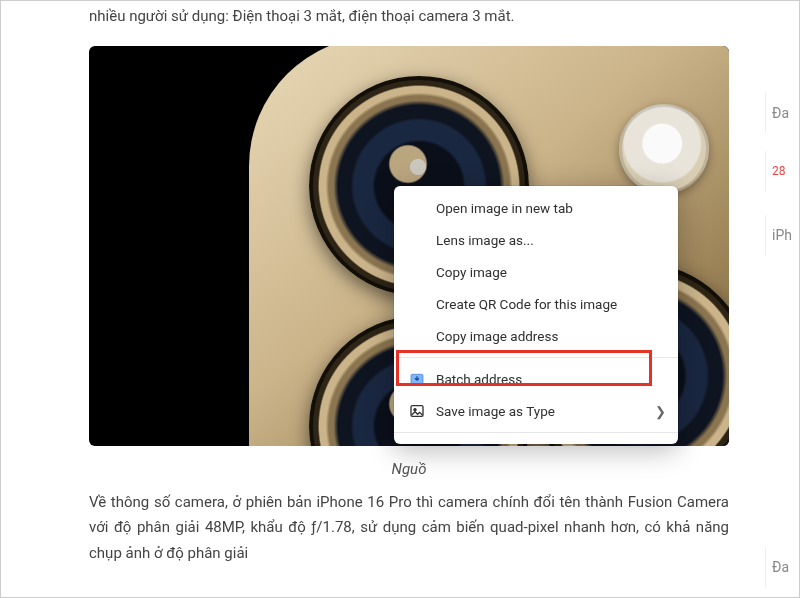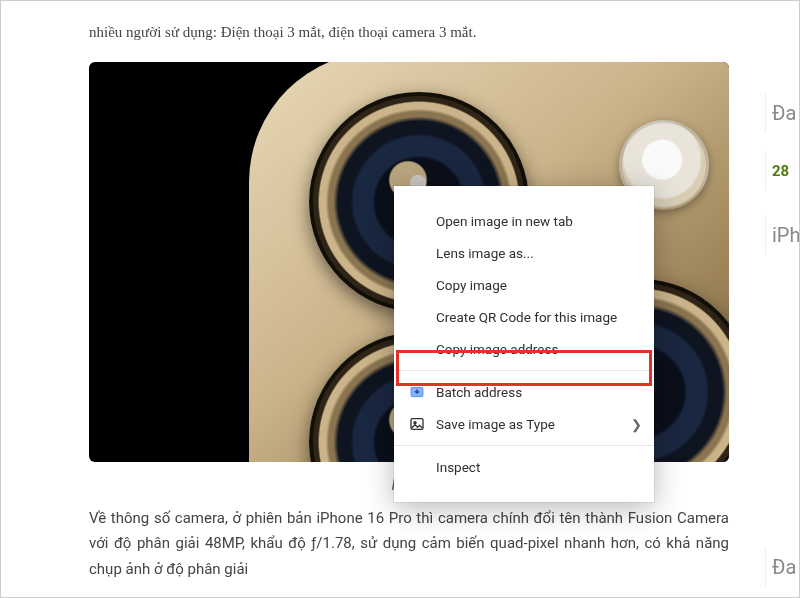--- a/index.html
+++ b/index.html
@@ -10,24 +10,23 @@
     position: relative;
     font-size: 15px;
     color: #333;
     border: 1px solid #ccc;
   }
   .article {
     padding: 0 28px 0 88px;
     width: 763px;
   }
   .top-text {
-    margin: 20px 0 18px 0;
+    margin: 4px 0 18px 0;
     line-height: 1.5;
     color: #444;
-    font-family: Liberation Serif, serif;
   }
   .hero {
     width: 640px;
     height: 400px;
     background: #000;
     position: relative;
     overflow: hidden;
     border-radius: 6px;
   }
   .caption {
@@ -84,37 +83,37 @@
     position:absolute; left:312px; top:210px;
     width:20px; height:20px; border-radius:50%;
     background:#1c1c1c;
     box-shadow: inset 0 0 0 3px #5a4c31;
   }
 
   
   .side-frag {
     position:absolute; right:0;
     background:#fff; color:#888;
-    font-size:20px;
+    font-size:14px;
     padding-left:6px;
     border-left:1px solid #eee;
     height:40px; width:34px;
     display:flex; align-items:center;
   }
-  .side-bold { color:#4d7c0f; font-weight:700; font-size:15px; }
+  .side-bold { color:#ef4444; font-weight:400; font-size:12px; }
 
   
   .ctx {
     position:absolute;
     left:393px; top:185px;
-    width:260px;
+    width:284px;
     background:#fff;
-    border-radius:0;
+    border-radius:6px;
     box-shadow: 0 6px 28px rgba(0,0,0,.28), 0 0 0 1px rgba(0,0,0,.06);
-    padding:19px 0;
+    padding:6px 0;
     font-size:13.5px;
     color:#303030;
   }
   .ctx .item {
     display:flex; align-items:center;
     height:32px;
     padding:0 16px 0 42px;
     position:relative;
     cursor:default;
   }
@@ -200,18 +199,15 @@
         <circle cx="9" cy="10" r="1.6" fill="#333"></circle>
         <path d="M4 18l5-5 4 4 3-3 4 4"></path>
       </svg>
     </span>
     <span>Save image as Type</span>
     <span class="chev">❯</span>
   </div>
 
   <div class="sep"></div>
 
-  <div class="item">
-    <span>Inspect</span>
-  </div>
 </div>
 
 <div class="highlight-box"></div>
 
 </body></html>

